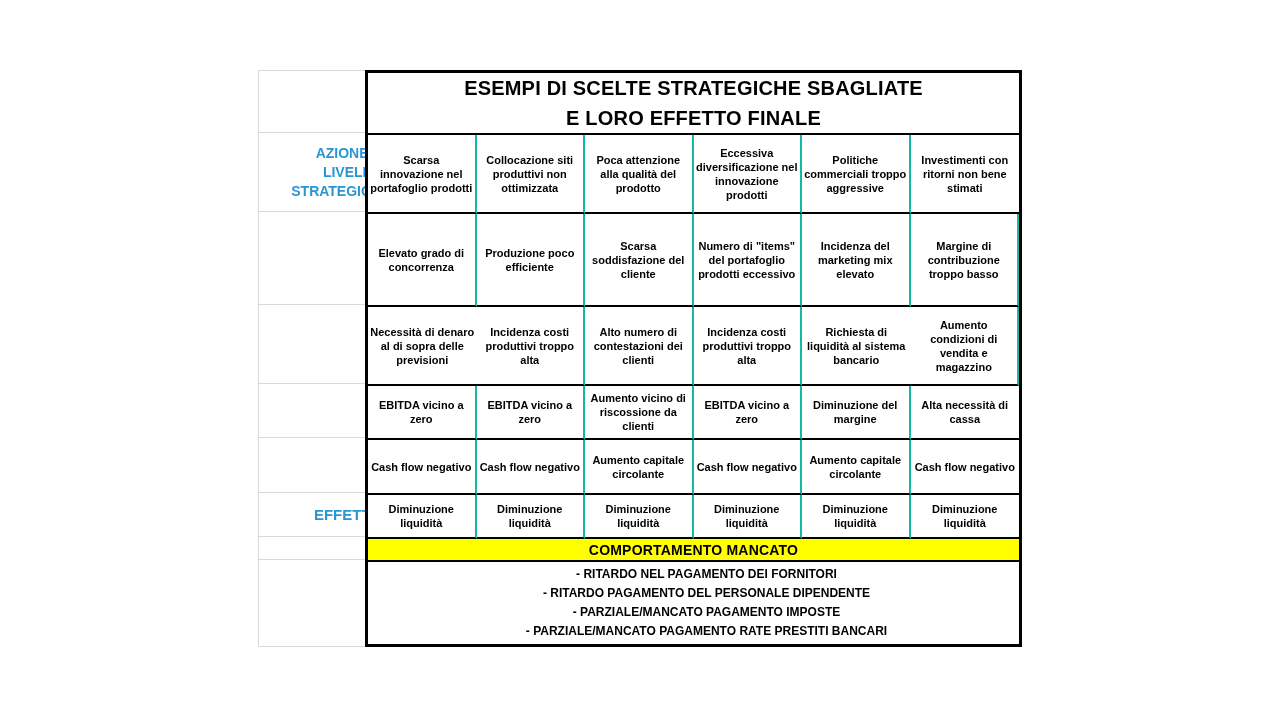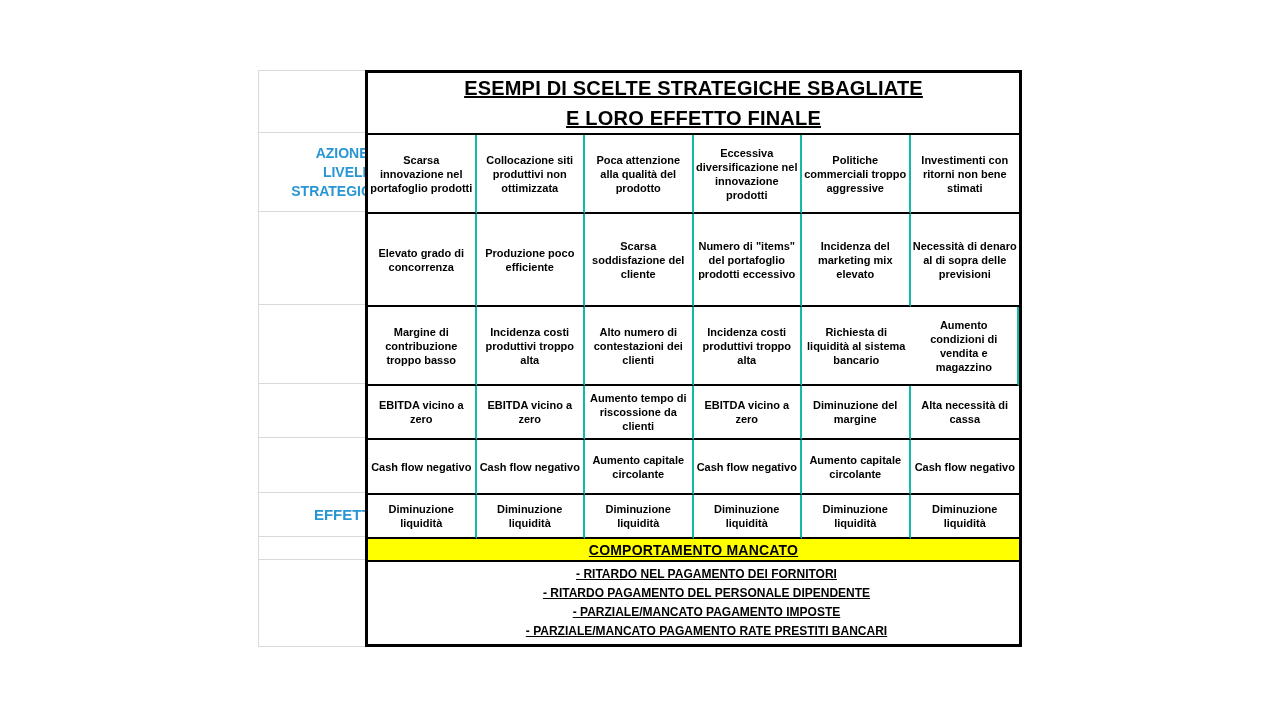--- a/index.html
+++ b/index.html
@@ -31,21 +31,21 @@
     display:grid;grid-template-columns:repeat(6,1fr);
     grid-template-rows:62px 79px 93px 79px 54px 55px 44px 23px 1fr;
     border:3px solid #000;box-sizing:border-box;background:#ffffff;
   }
   .cell{
     border-right:2px solid #14b8a6;border-bottom:2px solid #000;box-sizing:border-box;
     display:flex;align-items:center;justify-content:center;text-align:center;
     font-size:11px;font-weight:bold;line-height:14px;color:#000;padding:1px 2px;
   }
   .cell.last-col{border-right:none;}
-  .span-all{grid-column:1 / span 6;text-decoration:underline;}
+  .span-all{grid-column:1 / span 6;}
   .title-cell{
     font-size:20px;line-height:30px;letter-spacing:.2px;padding:0 4px;
   }
   .yellow-cell{
     background:#ffff00;font-size:14px;line-height:16px;letter-spacing:.2px;
   }
   .behavior-cell{border-bottom:none;flex-direction:column;font-size:12px;line-height:19px;padding-left:28px;}
   .behavior-line{white-space:nowrap;}
 </style>
 </head>
@@ -83,32 +83,32 @@
     <div class="cell">Poca attenzione alla qualità del prodotto</div>
     <div class="cell">Eccessiva diversificazione nel innovazione prodotti</div>
     <div class="cell">Politiche commerciali troppo aggressive</div>
     <div class="cell last-col">Investimenti con ritorni non bene stimati</div>
 
     <div class="cell">Elevato grado di concorrenza</div>
     <div class="cell">Produzione poco efficiente</div>
     <div class="cell">Scarsa soddisfazione del cliente</div>
     <div class="cell">Numero di "items" del portafoglio prodotti eccessivo</div>
     <div class="cell">Incidenza del marketing mix elevato</div>
+    <div class="cell">Margine di contribuzione troppo basso</div>
+
     <div class="cell last-col">Necessità di denaro al di sopra delle previsioni</div>
-
-    <div class="cell">Margine di contribuzione troppo basso</div>
     <div class="cell">Incidenza costi produttivi troppo alta</div>
     <div class="cell">Alto numero di contestazioni dei clienti</div>
     <div class="cell">Incidenza costi produttivi troppo alta</div>
     <div class="cell last-col">Richiesta di liquidità al sistema bancario</div>
     <div class="cell">Aumento condizioni di vendita e magazzino</div>
 
     <div class="cell">EBITDA vicino a zero</div>
     <div class="cell">EBITDA vicino a zero</div>
-    <div class="cell">Aumento tempo di riscossione da clienti</div>
+    <div class="cell">Aumento vicino di riscossione da clienti</div>
     <div class="cell">EBITDA vicino a zero</div>
     <div class="cell">Diminuzione del margine</div>
     <div class="cell last-col">Alta necessità di cassa</div>
 
     <div class="cell">Cash flow negativo</div>
     <div class="cell">Cash flow negativo</div>
     <div class="cell">Aumento capitale circolante</div>
     <div class="cell">Cash flow negativo</div>
     <div class="cell">Aumento capitale circolante</div>
     <div class="cell last-col">Cash flow negativo</div>

